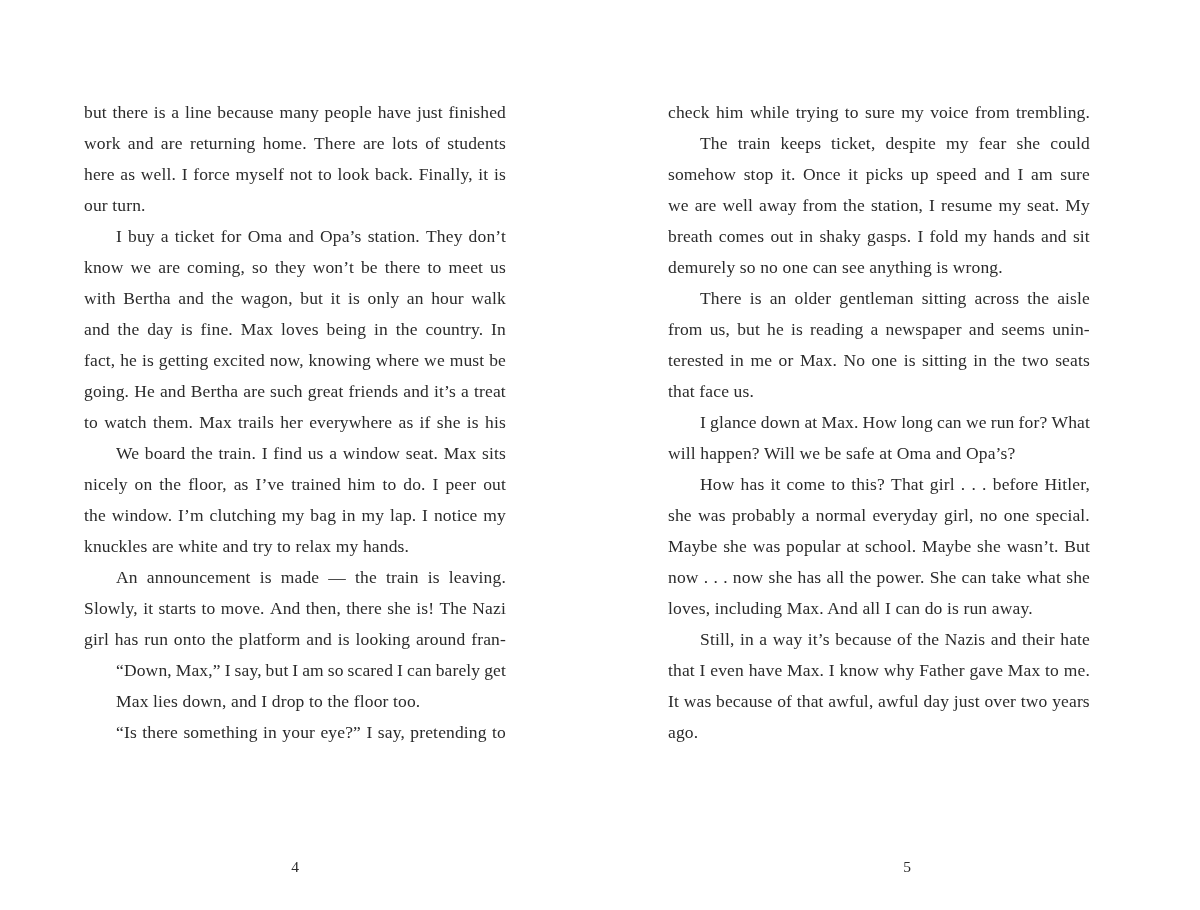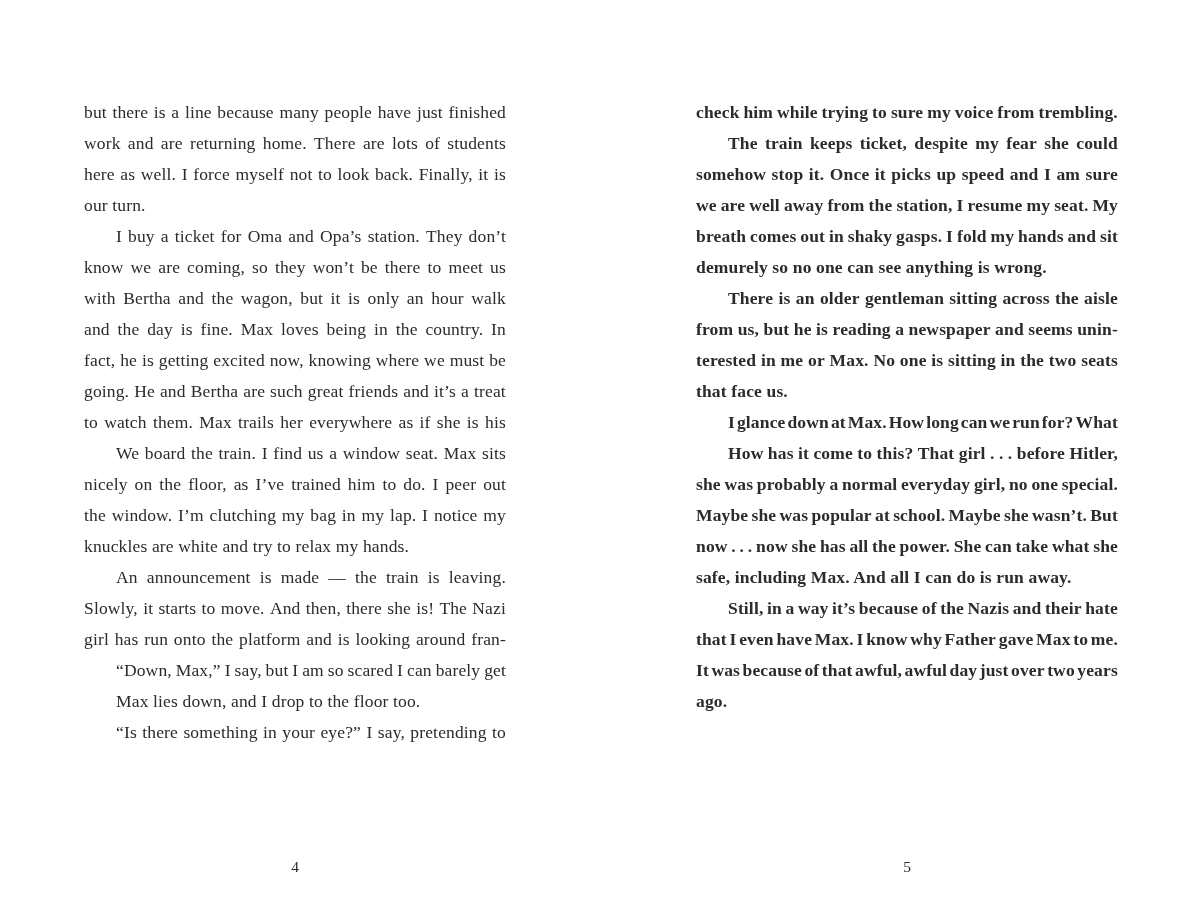--- a/index.html
+++ b/index.html
@@ -15,21 +15,21 @@
     font-family: "Liberation Serif", "DejaVu Serif", serif;
     color: #2b2b2b;
     overflow: hidden;
   }
   .page-col {
     position: absolute;
     top: 97px;
     width: 422px;
   }
   .page-col.left  { left: 84px;  }
-  .page-col.right { left: 696px; font-weight: bold; }
+  .page-col.right { left: 668px; }
 
   .paragraph { margin: 0; }
 
   .line {
     height: 31px;
     line-height: 31px;
     font-size: 17.5px;
     letter-spacing: 0.15px;
     white-space: nowrap;
   }
@@ -446,20 +446,21 @@
           <span>at</span>
           <span>Max.</span>
           <span>How</span>
           <span>long</span>
           <span>can</span>
           <span>we</span>
           <span>run</span>
           <span>for?</span>
           <span>What</span>
         </div>
+        <div class="line">will happen? Will we be safe at Oma and Opa’s?</div>
       </div>
       <div class="paragraph">
         <div class="line justify indent">
           <span>How</span>
           <span>has</span>
           <span>it</span>
           <span>come</span>
           <span>to</span>
           <span>this?</span>
           <span>That</span>
@@ -504,21 +505,21 @@
           <span>has</span>
           <span>all</span>
           <span>the</span>
           <span>power.</span>
           <span>She</span>
           <span>can</span>
           <span>take</span>
           <span>what</span>
           <span>she</span>
         </div>
-        <div class="line">safe, including Max. And all I can do is run away.</div>
+        <div class="line">loves, including Max. And all I can do is run away.</div>
       </div>
       <div class="paragraph">
         <div class="line justify indent">
           <span>Still,</span>
           <span>in</span>
           <span>a</span>
           <span>way</span>
           <span>it’s</span>
           <span>because</span>
           <span>of</span>

